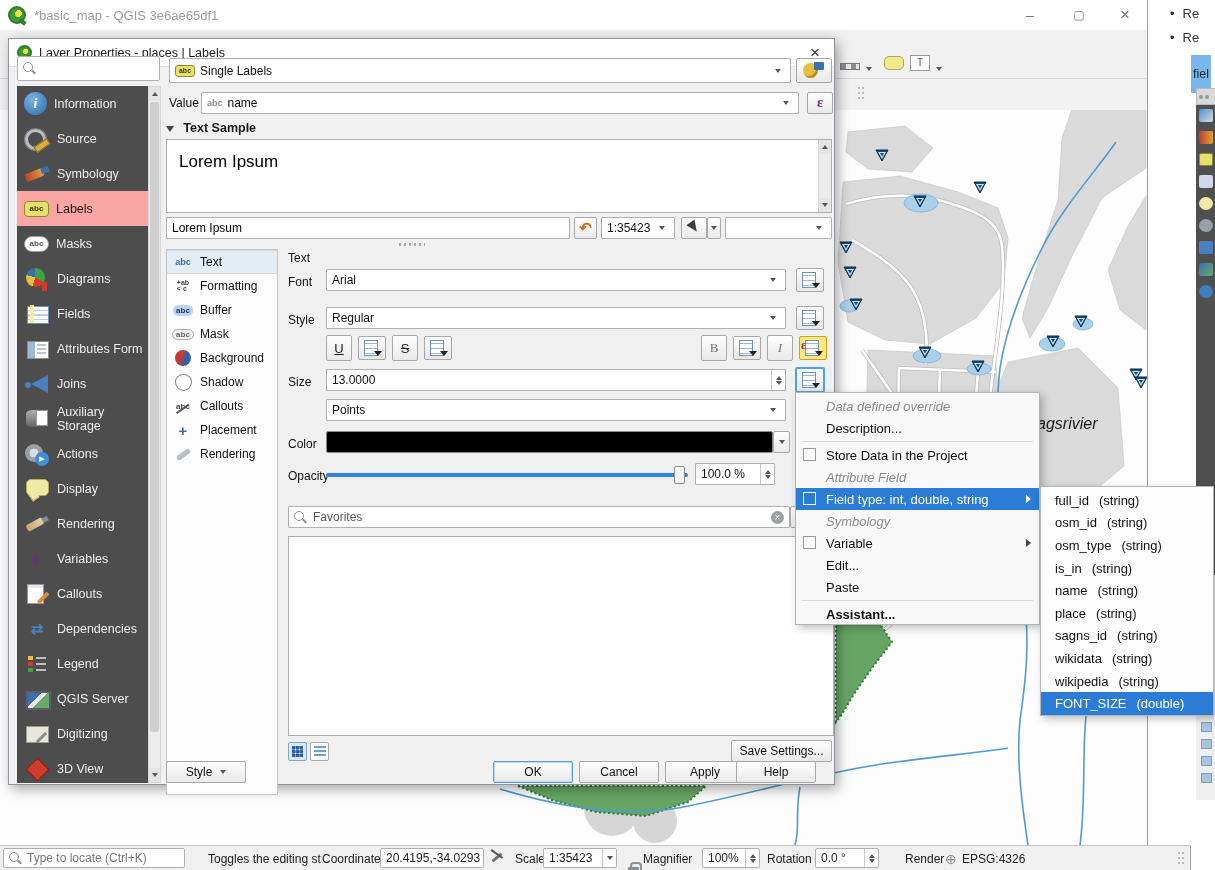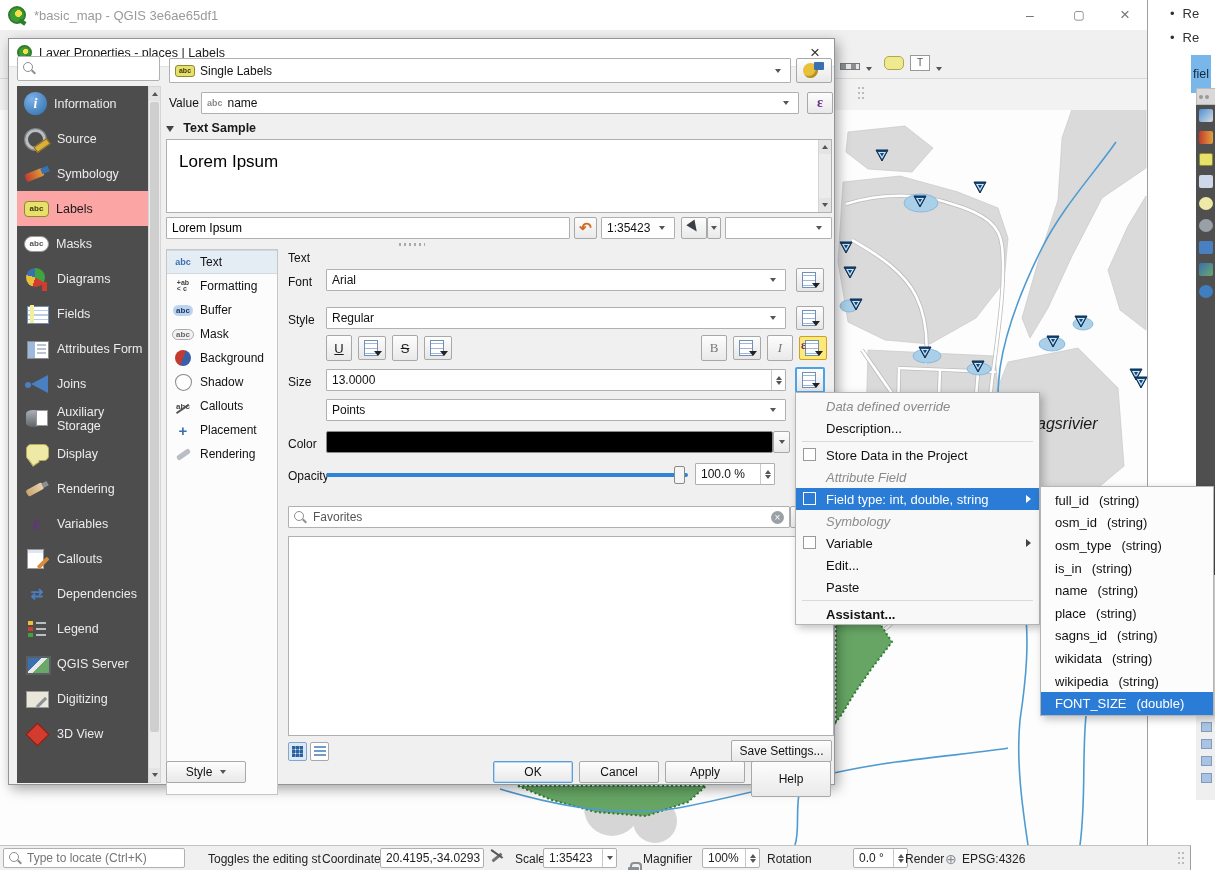--- a/index.html
+++ b/index.html
@@ -343,21 +343,21 @@
   <span class="sb lockico" style="left:628px;top:3px"></span>
   <span class="sb" style="left:643px">Magnifier</span>
   <div class="sb sb-box" style="left:702px;width:58px;padding-right:0">
     <span>100%</span>
     <span class="spincol">
         <span class="tu"></span>
         <span class="td"></span>
       </span>
   </div>
   <span class="sb" style="left:767px">Rotation</span>
-  <div class="sb sb-box" style="left:853px;width:55px;padding-right:0">
+  <div class="sb sb-box" style="left:815px;width:64px;padding-right:0">
     <span>0.0 °</span>
     <span class="spincol">
         <span class="tu"></span>
         <span class="td"></span>
       </span>
   </div>
 
   <span class="sb" style="left:905px">Render</span>
   <span class="sb globeico" style="left:945px">⊕</span>
   <span class="sb" style="left:962px">EPSG:4326</span>
@@ -409,20 +409,24 @@
         <span class="ic ii-attr"></span>
         <span>Attributes Form</span>
       </div>
     <div class="side-item">
         <span class="ic ii-joins"></span>
         <span>Joins</span>
       </div>
     <div class="side-item">
         <span class="ic ii-aux"></span>
         <span>Auxiliary Storage</span>
+      </div>
+    <div class="side-item">
+        <span class="ic ii-act"></span>
+        <span>Actions</span>
       </div>
     <div class="side-item">
         <span class="ic ii-disp"></span>
         <span>Display</span>
       </div>
     <div class="side-item">
         <span class="ic ii-rend"></span>
         <span>Rendering</span>
       </div>
     <div class="side-item">
@@ -647,21 +651,21 @@
     </div>
   <div class="btn" style="position:absolute;left:722px;top:701px;width:101px;height:22px">Save Settings...</div>
 
   <div class="btn" style="position:absolute;left:157px;top:722px;width:80px;height:22px;gap:8px">
     <span>Style</span>
       <span class="tri"></span>
   </div>
   <div class="btn" style="position:absolute;left:484px;top:722px;width:80px;height:22px;border-color:#5e9ed6;box-shadow:0 0 0 1px #b9d7f0 inset">OK</div>
   <div class="btn" style="position:absolute;left:570px;top:722px;width:80px;height:22px">Cancel</div>
   <div class="btn" style="position:absolute;left:656px;top:722px;width:80px;height:22px">Apply</div>
-  <div class="btn" style="position:absolute;left:742px;top:722px;width:80px;height:36px">Help</div>
+  <div class="btn" style="position:absolute;left:727px;top:722px;width:80px;height:22px">Help</div>
 </div>
 
 <div class="abs menu" style="left:795px;top:392px;width:245px;height:233px;padding-top:2px">
   <div class="mi hdr">
       <span>Data defined override</span>
     </div>
   <div class="mi">
       <span>Description...</span>
     </div>
   <div class="msep"></div>

